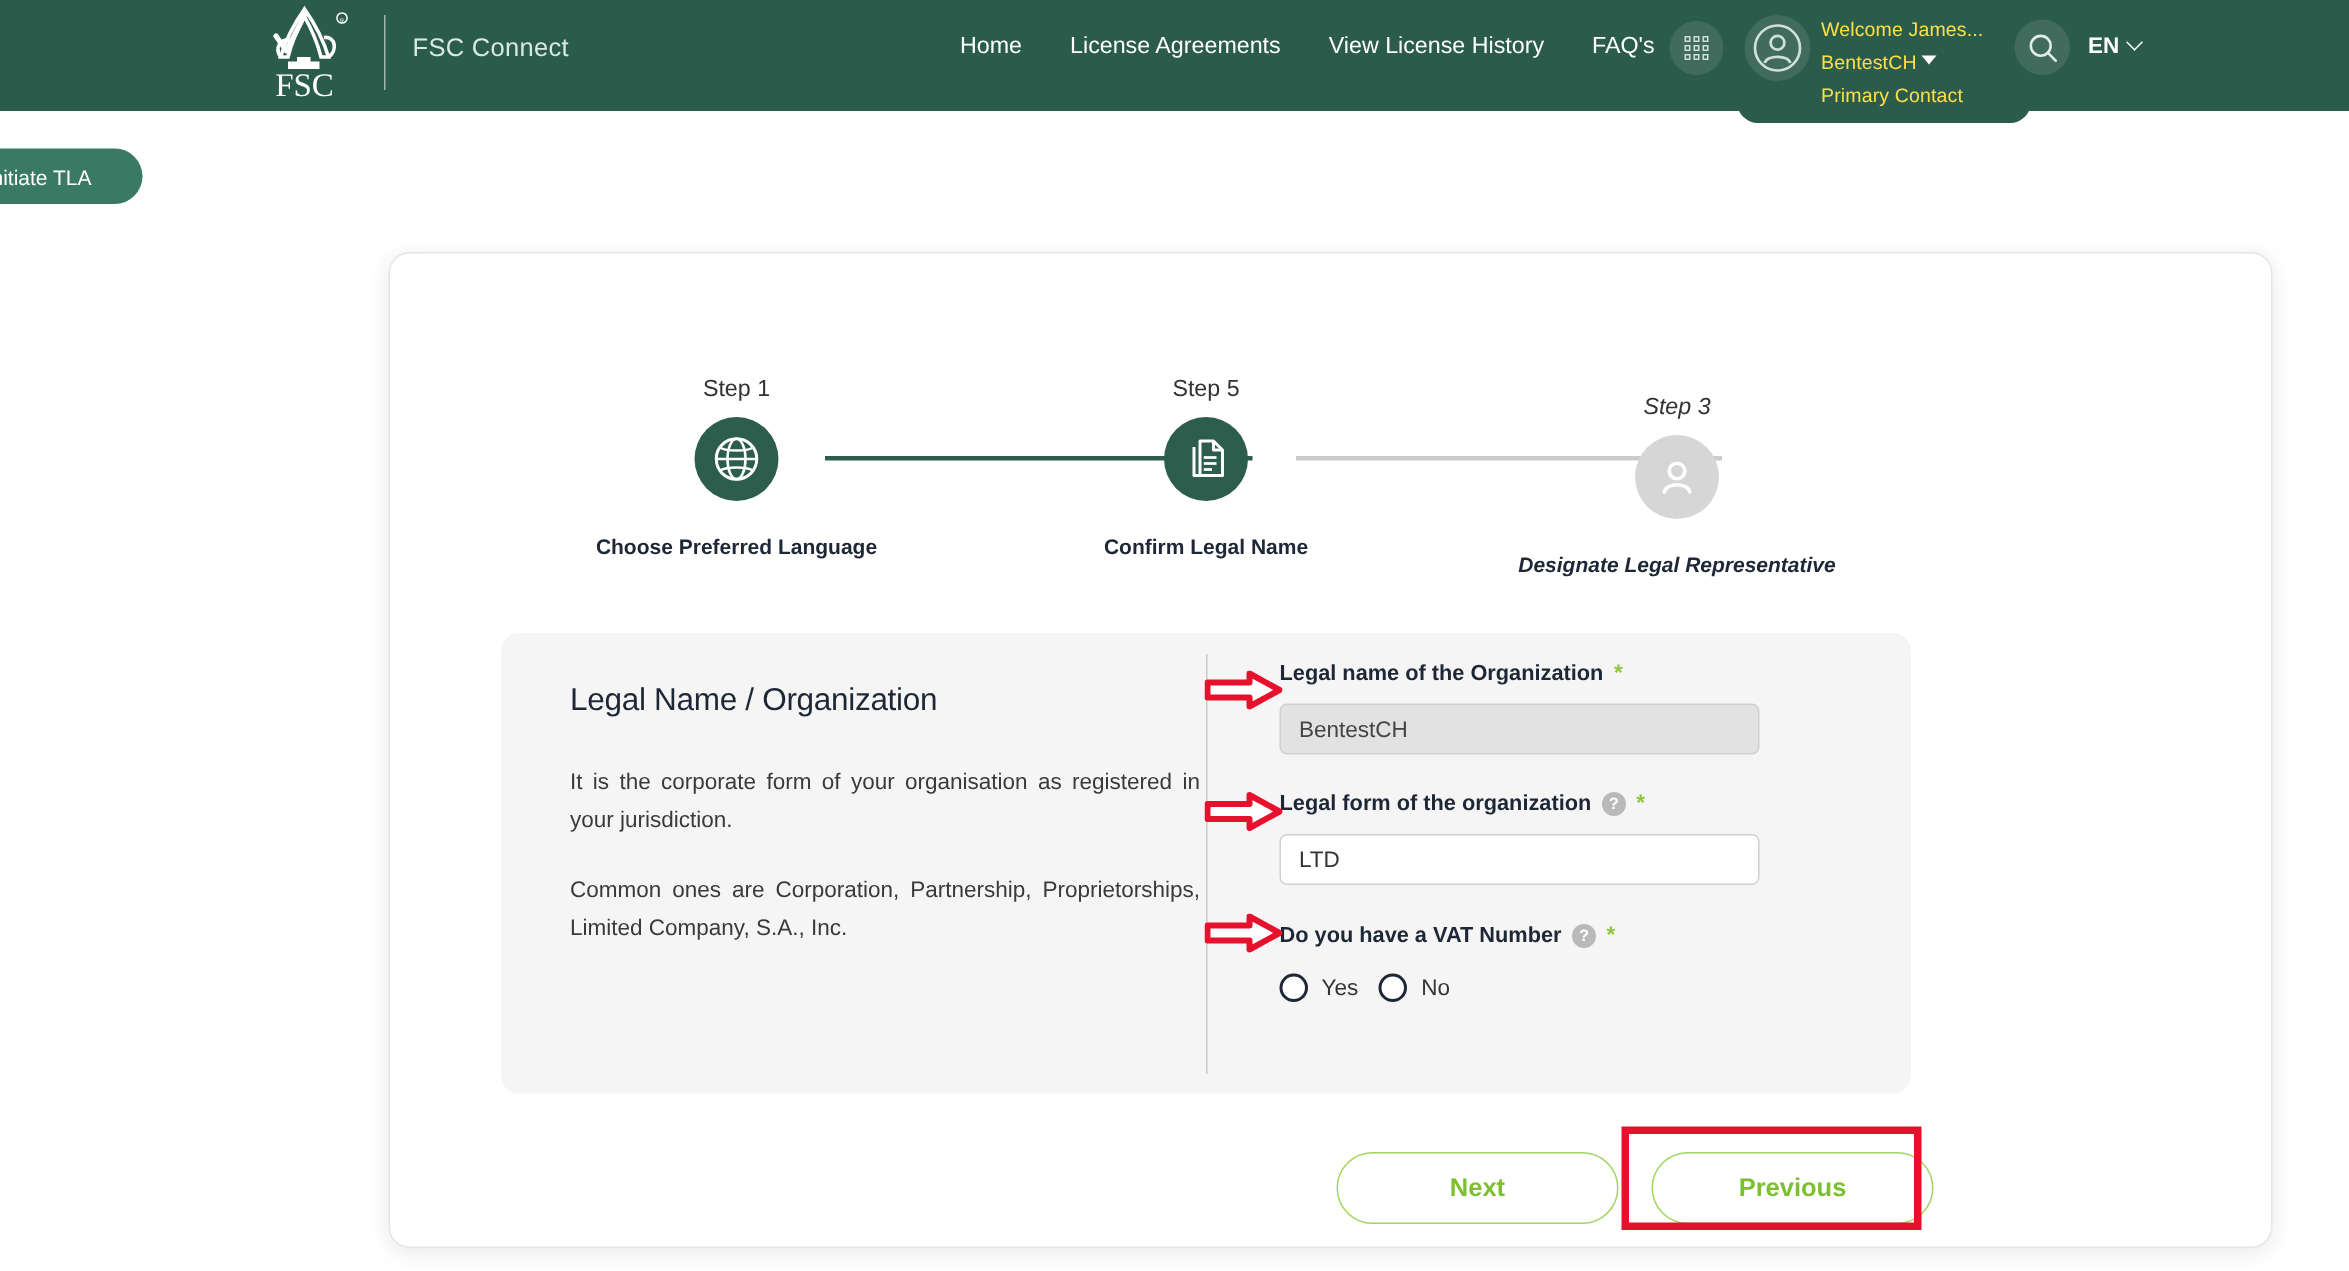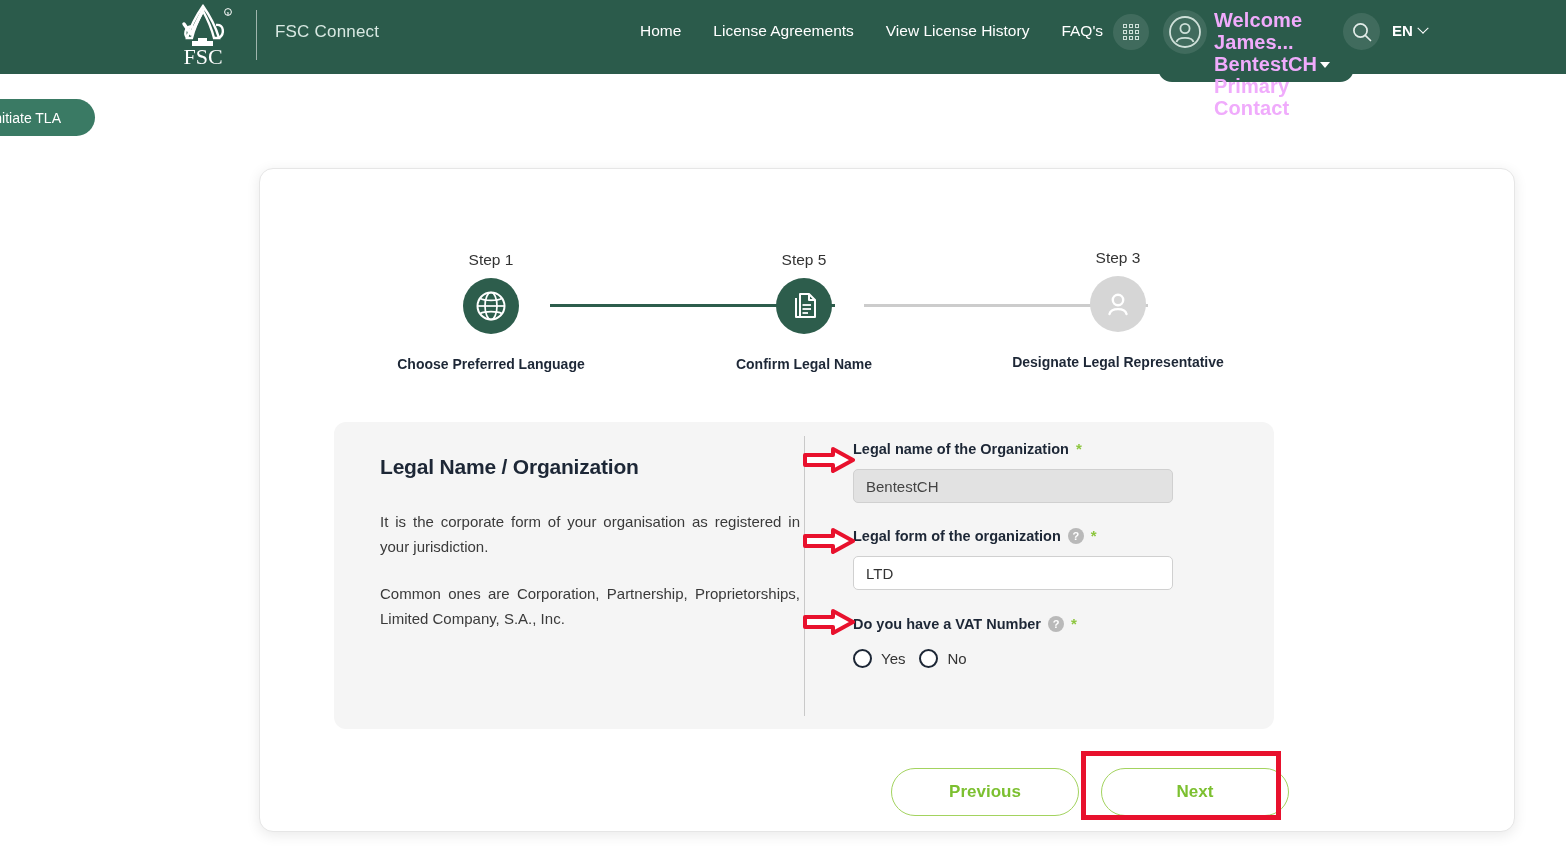--- a/index.html
+++ b/index.html
@@ -56,21 +56,21 @@
   .grid-btn .g i { display: block; width: 4px; height: 4px; border: 1px solid #cfe0d9; }
   .avatar {
     position: absolute; left: 1163px; top: 10px;
     width: 44px; height: 44px; border-radius: 50%;
     background: rgba(255,255,255,.10);
     display: flex; align-items: center; justify-content: center;
   }
   .user-menu {
     position: absolute; left: 1214px; top: 9px;
     width: 150px;
-    color: #f0abfc; font-size: 20px; line-height: 22px; font-weight: 700;
+    color: #fde047; font-size: 13px; line-height: 22px; font-weight: 400;
     letter-spacing: .1px;
   }
   .user-menu .caret {
     display: inline-block; width: 0; height: 0; margin-left: 3px;
     border-left: 5px solid transparent; border-right: 5px solid transparent;
     border-top: 6px solid #ffffff; vertical-align: 3px;
   }
   .search-btn {
     position: absolute; left: 1343px; top: 13px;
     width: 37px; height: 37px; border-radius: 50%;
@@ -109,21 +109,21 @@
     border: 1px solid #e6e6e6;
     border-radius: 14px;
     box-shadow: 0 3px 14px rgba(0,0,0,.09);
   }
 
   
   .stepper { position: absolute; left: 0; top: 0; width: 1089px; height: 210px; }
   .step { position: absolute; width: 240px; text-align: center; }
   .step-1 { left: 111px; top: 82px; }
   .step-2 { left: 424px; top: 82px; }
-  .step-3 { left: 738px; top: 80px; }
+  .step-3 { left: 738px; top: 94px; font-style: italic; }
   .step-title { font-size: 15.5px; color: #333333; margin-bottom: 9px; }
   .step-circle {
     width: 56px; height: 56px; border-radius: 50%;
     margin: 0 auto; display: flex; align-items: center; justify-content: center;
     position: relative; z-index: 2;
   }
   .step-circle.active { background: #2d5d4c; }
   .step-circle.inactive { background: #d6d6d6; }
   .step-label {
     margin-top: 22px; font-size: 14px; font-weight: bold; color: #1d2736;
@@ -135,21 +135,21 @@
 
   
   .panel {
     position: absolute; left: 74px; top: 253px;
     width: 940px; height: 307px;
     background: #f5f5f5;
     border-radius: 12px;
   }
   .panel-left { position: absolute; left: 46px; top: 33px; width: 420px; }
   .panel-title {
-    font-size: 21px; font-weight: bold; color: #1d2736; letter-spacing: -.2px;
+    font-size: 21px; font-weight: normal; color: #1d2736; letter-spacing: -.2px;
   }
   .panel-para {
     margin-top: 30px; font-size: 15px; color: #3a3a3a; line-height: 25px;
     text-align: justify;
   }
   .panel-para.second { margin-top: 22px; }
   .divider {
     position: absolute; left: 470px; top: 14px;
     width: 1px; height: 280px; background: #c9c9c9;
   }
@@ -366,22 +366,22 @@
         <label class="radio-opt">
           <span class="radio-dot"></span>
           <span class="radio-txt">No</span>
         </label>
       </div>
 
     </div>
   </div>
 
   <div class="btn-row">
+    <button class="btn">Next</button>
     <button class="btn">Previous</button>
-    <button class="btn">Next</button>
   </div>
 </div>
 
 <div class="arrow arrow-1">
   <svg width="52" height="26" viewBox="0 0 52 26">
     <path d="M2 8 H30 V2 L50 13 L30 24 V18 H2 Z" fill="#ffffff" stroke="#e8112d" stroke-width="4" stroke-linejoin="round"></path>
   </svg>
 </div>
 <div class="arrow arrow-2">
   <svg width="52" height="26" viewBox="0 0 52 26">

